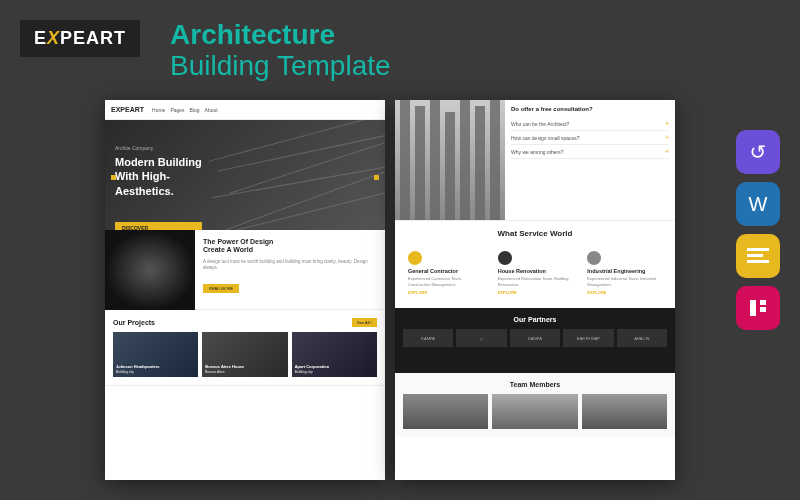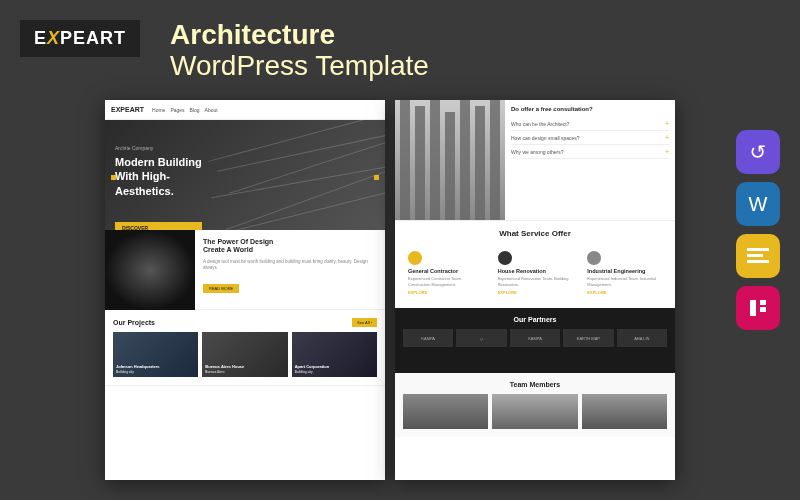--- a/index.html
+++ b/index.html
@@ -35,21 +35,21 @@
       font-weight: 900;
       letter-spacing: 1px;
     }
 
     .logo-x {
       color: #e8b820;
       font-style: italic;
     }
 
     .title-block {
-      color: #fef9c3;
+      color: #14b8a6;
     }
 
     .title-main {
       font-size: 28px;
       font-weight: 700;
       line-height: 1.1;
     }
 
     .title-sub {
       font-size: 28px;
@@ -493,21 +493,21 @@
 <body>
 
 <div class="header-area">
   <div class="logo-box">
     <span class="logo-text">
       E<span class="logo-x">X</span>PEART
     </span>
   </div>
   <div class="title-block">
     <div class="title-main">Architecture</div>
-    <div class="title-sub">WordPress Template</div>
+    <div class="title-sub">Building Template</div>
   </div>
 </div>
 
 <div class="plugin-icons">
   <div class="plugin-icon icon-rotate">↺</div>
   <div class="plugin-icon icon-wp">W</div>
   <div class="plugin-icon icon-uf">
     <svg width="22" height="16" viewBox="0 0 22 16" fill="none">
       <rect y="0" width="22" height="3" fill="white"></rect>
       <rect y="6" width="16" height="3" fill="white"></rect>
@@ -609,21 +609,21 @@
         <span class="consult-arrow">+</span>
       </div>
       <div class="consult-item">
         <span>Why we among others?</span>
         <span class="consult-arrow">+</span>
       </div>
     </div>
   </div>
 
   <div class="services-section">
-    <div class="services-title">What Service Offer</div>
+    <div class="services-title">What Service World</div>
     <div class="services-grid">
       <div class="service-card">
         <div class="service-icon icon-yellow"></div>
         <div class="service-name">General Contractor</div>
         <div class="service-desc">Experienced Contractor Team. Construction Management.</div>
         <div class="service-link">EXPLORE</div>
       </div>
       <div class="service-card">
         <div class="service-icon icon-dark"></div>
         <div class="service-name">House Renovation</div>

